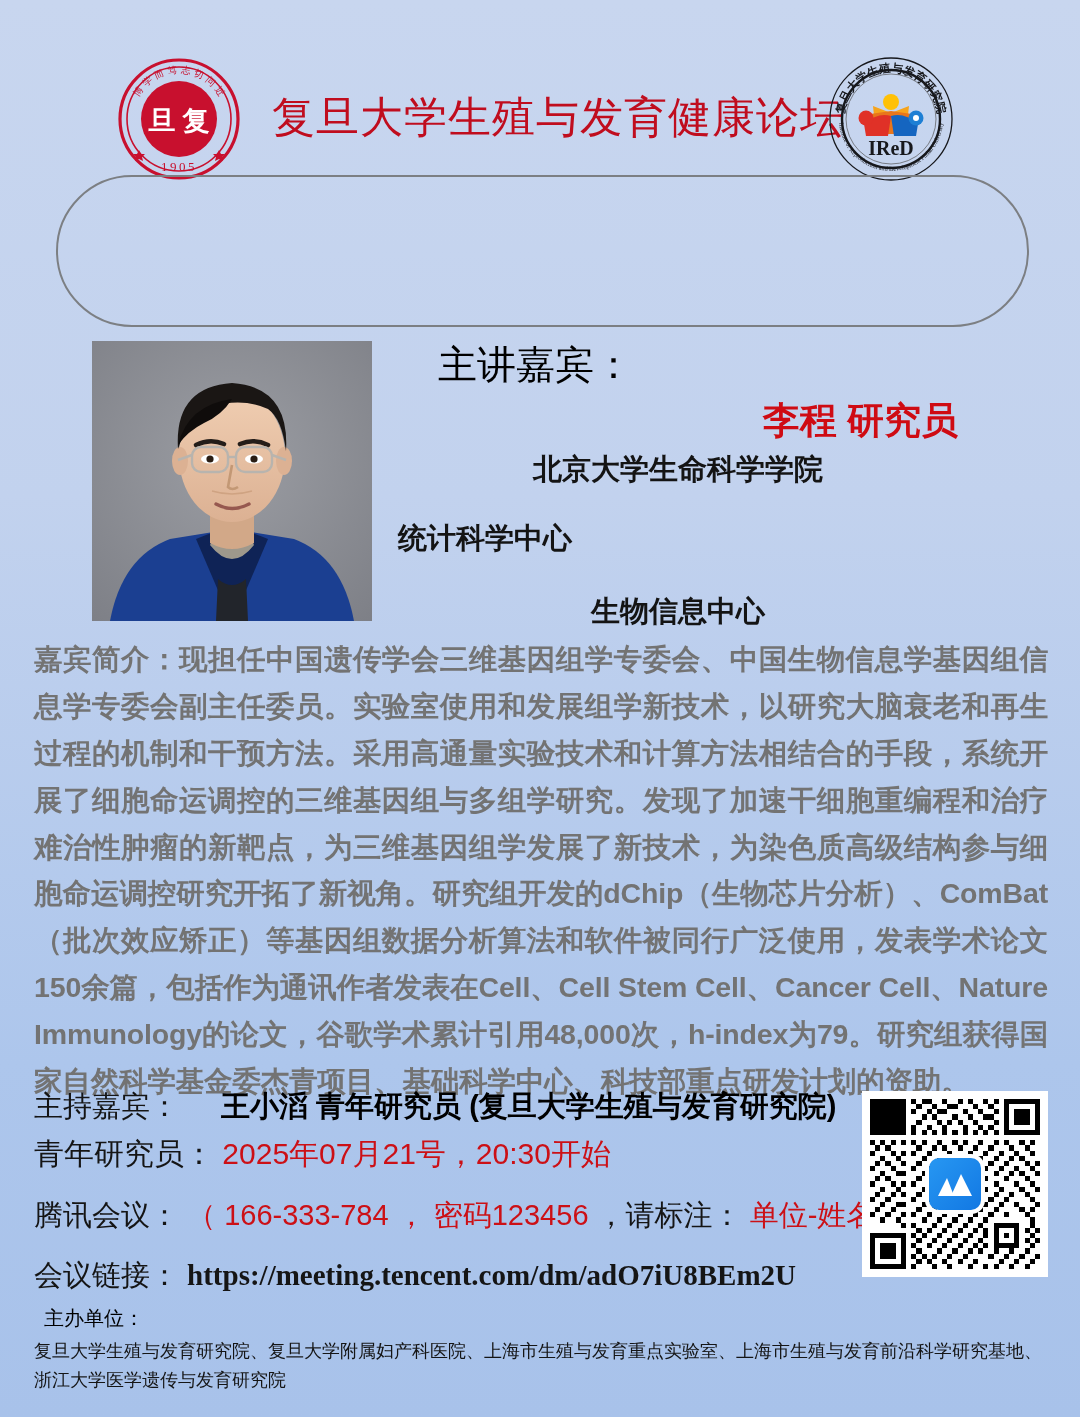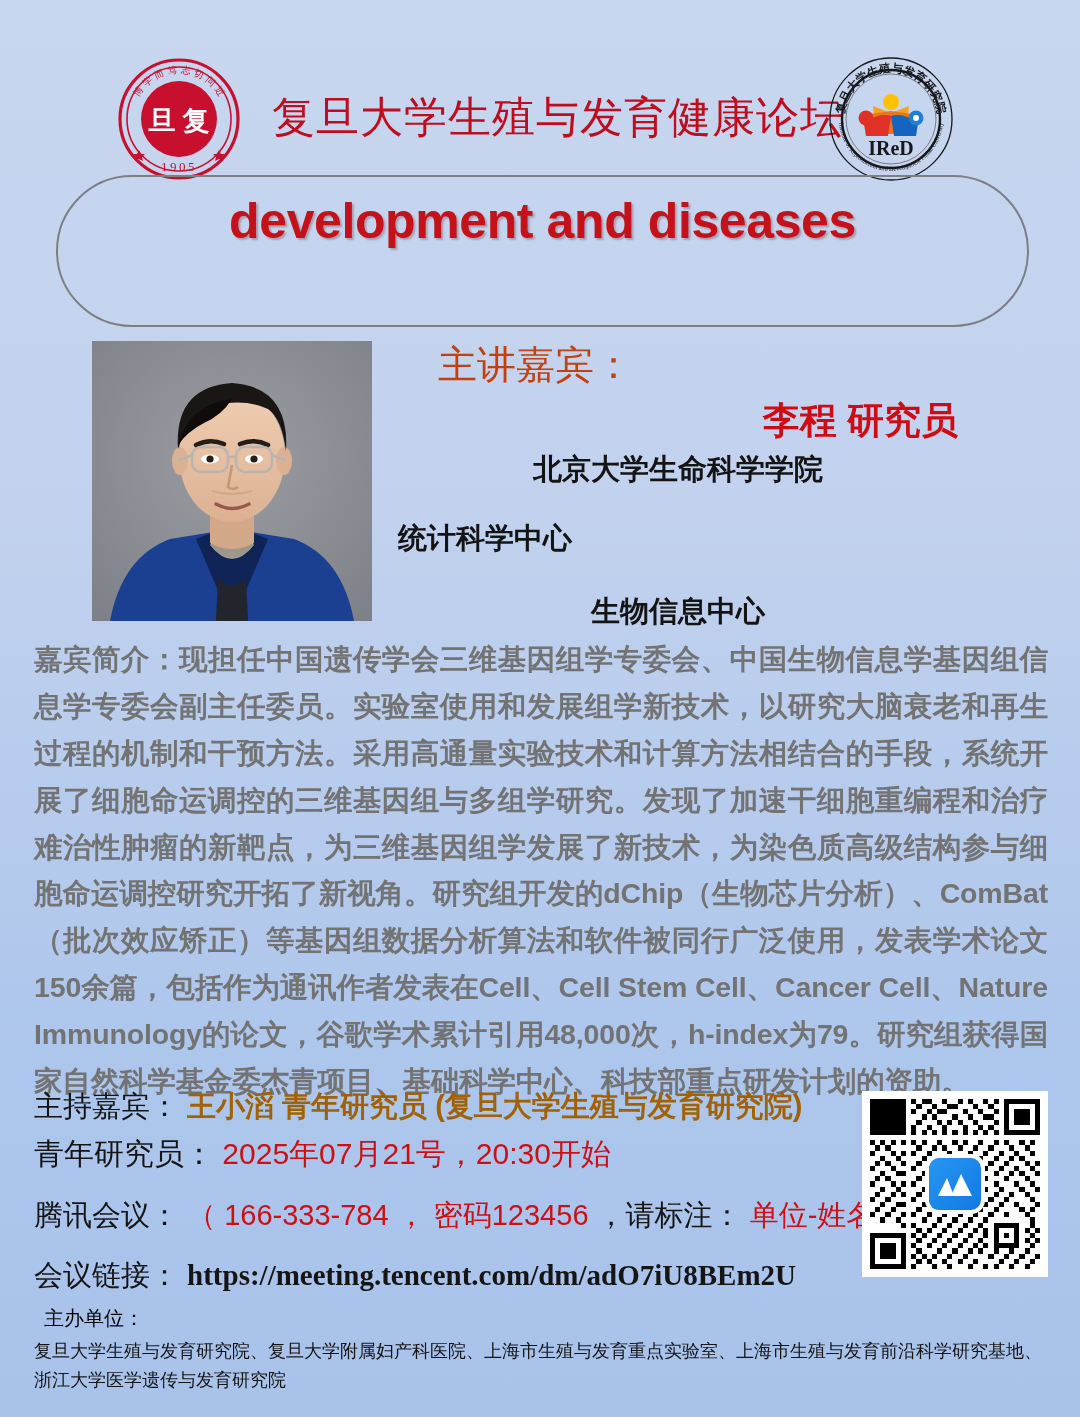--- a/index.html
+++ b/index.html
@@ -76,21 +76,21 @@
     background: #8b8d92;
   }
   .portrait svg { display: block; }
 
   
   .speaker-label {
     position: absolute;
     left: 438px; top: 338px;
     font-family: "Liberation Serif", serif;
     font-size: 39px;
-    color: #c2410c;
+    color: #000000;
     white-space: nowrap;
     text-align: center;
   }
   .speaker-name {
     position: absolute;
     left: 398px; top: 396px;
     width: 560px;
     text-align: right;
     font-size: 37px;
     font-weight: bold;
@@ -144,22 +144,23 @@
 
   
   .host-line {
     position: absolute;
     left: 34px; top: 1087px;
     font-size: 29px;
     color: #151515;
     white-space: nowrap;
   }
   .host-line .host-name {
-    color: #a16207;
+    color: #000000;
     font-weight: bold;
+    margin-left: 34px;
   }
   .time-line {
     position: absolute;
     left: 34px; top: 1134px;
     font-size: 30px;
     color: #151515;
     white-space: nowrap;
   }
   .time-line .time-val { color: #cc1016; }
 
@@ -279,21 +280,20 @@
       <circle cx="38" cy="62" r="7.5" fill="#e03127"></circle>
       <circle cx="88" cy="62" r="7.5" fill="#1e7fd4"></circle>
       <circle cx="88" cy="62" r="3" fill="#ffffff"></circle>
       <text x="63" y="99" text-anchor="middle" fill="#17181c" font-family="Liberation Serif, serif" font-size="20" font-weight="bold">IReD</text>
     </svg>
   </div>
 </div>
 
 <div class="title-box"></div>
 <div class="title-text">
-  <div>development and diseases</div>
 </div>
 
 <div class="portrait">
   <svg width="280" height="280" viewBox="0 0 280 280">
     <defs>
       <radialGradient id="bgGrad" cx="50%" cy="42%" r="78%">
         <stop offset="0%" stop-color="#9b9da3"></stop>
         <stop offset="100%" stop-color="#7d7f86"></stop>
       </radialGradient>
       <linearGradient id="skin" x1="0" y1="0" x2="0" y2="1">

